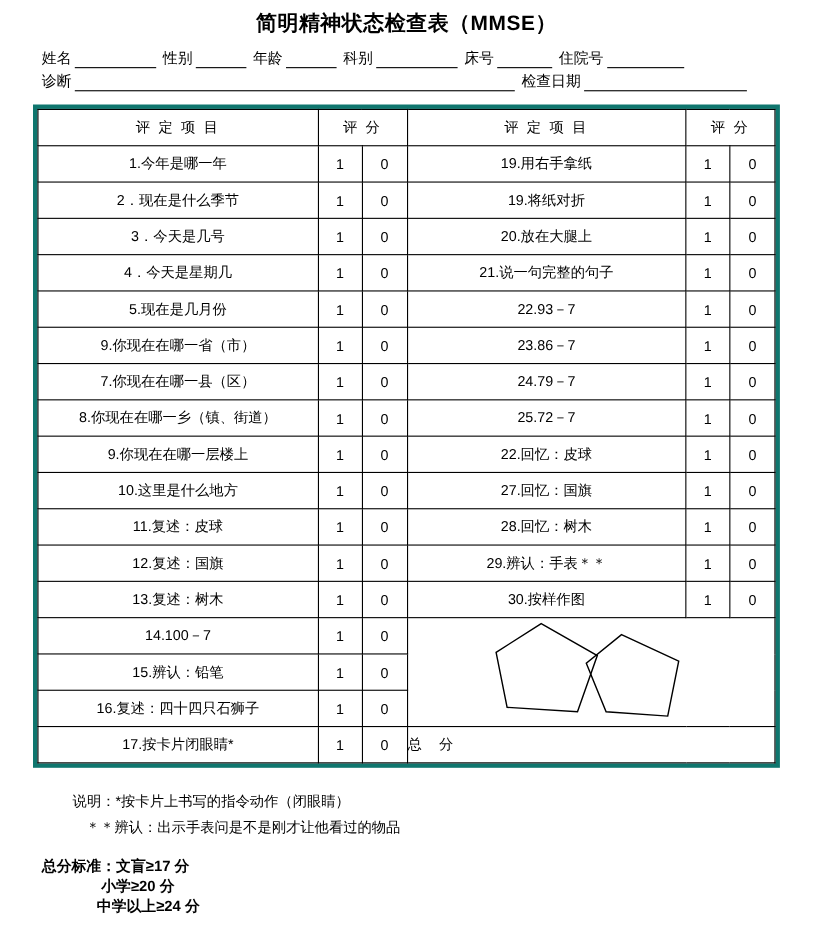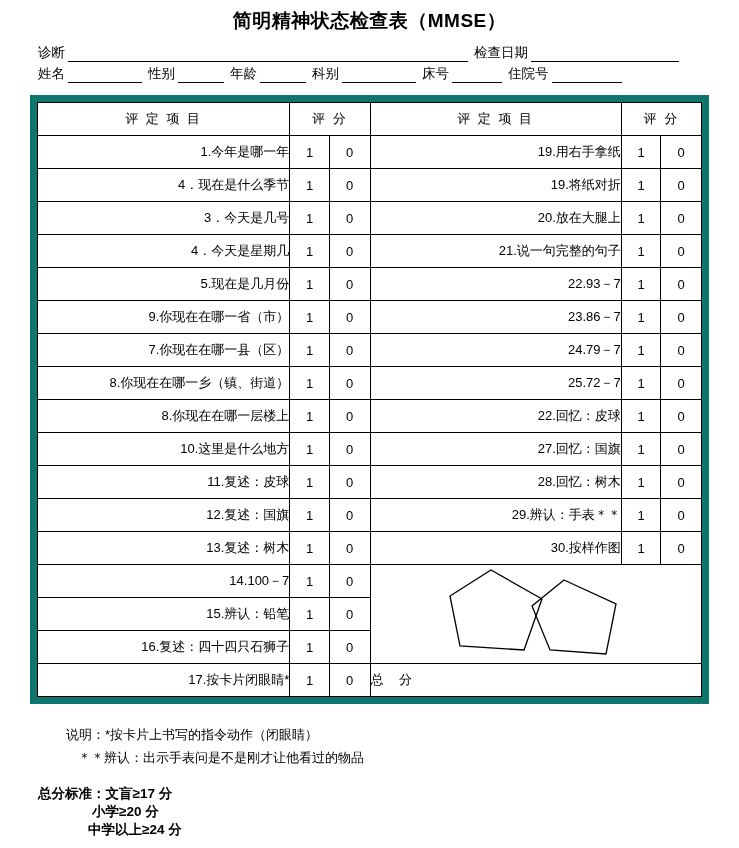--- a/index.html
+++ b/index.html
@@ -54,21 +54,21 @@
   .w3 { width: 46px; }
   .w4 { width: 74px; }
   .w5 { width: 50px; }
   .w6 { width: 70px; }
   .wdiag { width: 400px; }
   .wdate { width: 148px; }
 
   
   .table-wrap {
     margin: 12px 30px 12px 30px;
-    border: 7px solid #0f766e;
+    border: 4px solid #0f766e;
   }
   table.mmse {
     border-collapse: collapse;
     width: 100%;
     table-layout: fixed;
   }
   table.mmse td, table.mmse th {
     border: 1px solid #000;
     font-size: 13px;
     font-weight: normal;
@@ -76,21 +76,21 @@
     height: 32px;
     vertical-align: middle;
   }
   .item-head, .score-head {
     text-align: center;
     letter-spacing: 2px;
     height: 30px;
   }
   .item-cell {
     padding-left: 8px;
-    text-align: right;
+    text-align: center;
   }
   .score-cell {
     text-align: center;
     width: 30px;
   }
   col.c-item { width: 236px; }
   col.c-s1 { width: 37px; }
   col.c-s2 { width: 38px; }
   col.c-item2 { width: 235px; }
   col.c-s3 { width: 37px; }
@@ -139,40 +139,40 @@
   }
 </style>
 </head>
 <body>
 
 <div class="page">
 
   <div class="title">简明精神状态检查表（MMSE）</div>
 
   <div class="header">
-    <div class="hrow">
-      <span class="hlabel">诊断</span>
-      <span class="hline wdiag"></span>
-      <span class="hlabel">检查日期</span>
-      <span class="hline wdate"></span>
-    </div>
     <div class="hrow">
       <span class="hlabel">姓名</span>
       <span class="hline w1"></span>
       <span class="hlabel">性别</span>
       <span class="hline w2"></span>
       <span class="hlabel">年龄</span>
       <span class="hline w3"></span>
       <span class="hlabel">科别</span>
       <span class="hline w4"></span>
       <span class="hlabel">床号</span>
       <span class="hline w5"></span>
       <span class="hlabel">住院号</span>
       <span class="hline w6"></span>
     </div>
+    <div class="hrow">
+      <span class="hlabel">诊断</span>
+      <span class="hline wdiag"></span>
+      <span class="hlabel">检查日期</span>
+      <span class="hline wdate"></span>
+    </div>
   </div>
 
   <div class="table-wrap">
     <table class="mmse">
       <colgroup>
         <col class="c-item">
           <col class="c-s1">
           <col class="c-s2">
         <col class="c-item2">
           <col class="c-s3">
@@ -187,21 +187,21 @@
           </tr>
           <tr>
             <td class="item-cell">1.今年是哪一年</td>
             <td class="score-cell">1</td>
             <td class="score-cell">0</td>
             <td class="item-cell">19.用右手拿纸</td>
             <td class="score-cell">1</td>
             <td class="score-cell">0</td>
           </tr>
           <tr>
-            <td class="item-cell">4．现在是什么季节</td>
+            <td class="item-cell">2．现在是什么季节</td>
             <td class="score-cell">1</td>
             <td class="score-cell">0</td>
             <td class="item-cell">19.将纸对折</td>
             <td class="score-cell">1</td>
             <td class="score-cell">0</td>
           </tr>
           <tr>
             <td class="item-cell">3．今天是几号</td>
             <td class="score-cell">1</td>
             <td class="score-cell">0</td>
@@ -243,21 +243,21 @@
           </tr>
           <tr>
             <td class="item-cell">8.你现在在哪一乡（镇、街道）</td>
             <td class="score-cell">1</td>
             <td class="score-cell">0</td>
             <td class="item-cell">25.72－7</td>
             <td class="score-cell">1</td>
             <td class="score-cell">0</td>
           </tr>
           <tr>
-            <td class="item-cell">8.你现在在哪一层楼上</td>
+            <td class="item-cell">9.你现在在哪一层楼上</td>
             <td class="score-cell">1</td>
             <td class="score-cell">0</td>
             <td class="item-cell">22.回忆：皮球</td>
             <td class="score-cell">1</td>
             <td class="score-cell">0</td>
           </tr>
           <tr>
             <td class="item-cell">10.这里是什么地方</td>
             <td class="score-cell">1</td>
             <td class="score-cell">0</td>

